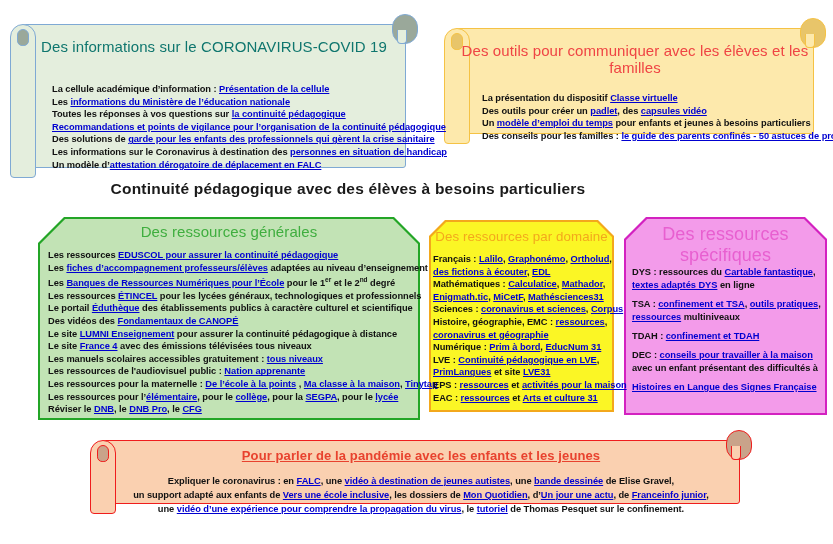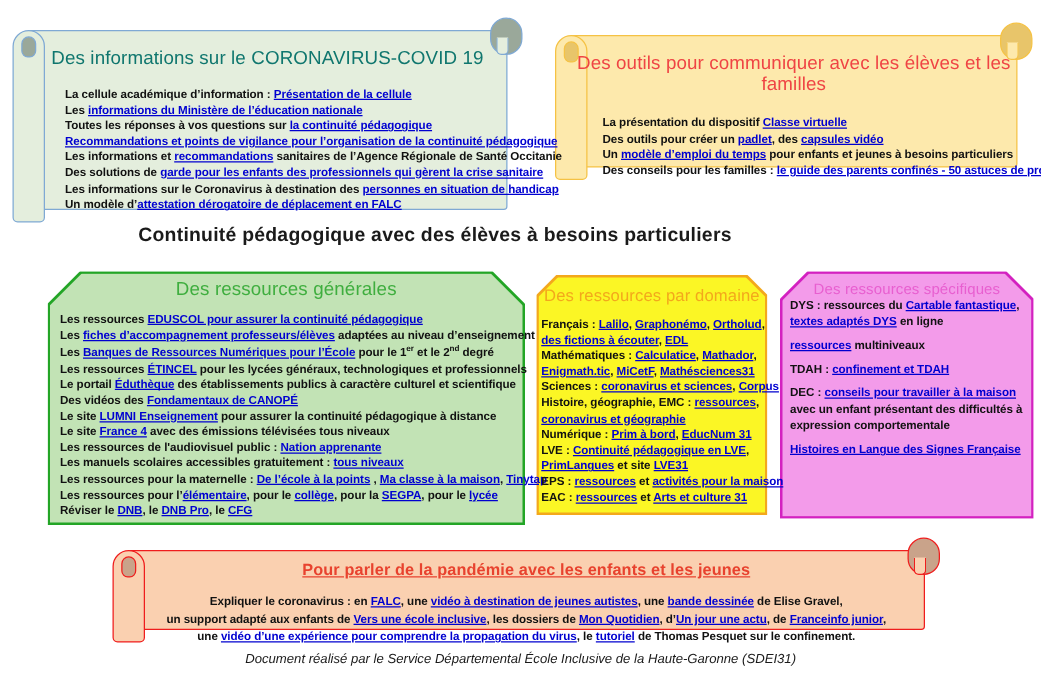--- a/index.html
+++ b/index.html
@@ -122,26 +122,25 @@
 <body>
 
 <div class="stage">
 
   <div class="scroll" style="left:8px;top:12px;width:412px;height:168px;--bg:#e4eedd;--bd:#7fa9d4;--roll:#9aa89a;">
     <div class="body"></div>
     <div class="rollL"></div>
     <div class="rollR"></div>
     <div class="inner">
       <div class="boxtitle t-blue" style="margin-top:14px;">Des informations sur le CORONAVIRUS-COVID 19</div>
-      <div class="lines" style="margin-top:14px;padding-left:30px;">
+      <div class="lines" style="margin-top:28px;padding-left:30px;">
           <div><span>La cellule académique d’information : </span><span class="lnk">Présentation de la cellule</span></div>
           <div><span>Les </span><span class="lnk">informations du Ministère de l’éducation nationale</span></div>
           <div><span>Toutes les réponses à vos questions sur </span><span class="lnk">la continuité pédagogique</span></div>
           <div><span class="lnk">Recommandations et points de vigilance pour l’organisation de la continuité pédagogique</span></div>
-          <div><span>Les informations et </span><span class="lnk">recommandations</span><span> sanitaires de l’Agence Régionale de Santé Occitanie</span></div>
           <div><span>Des solutions de </span><span class="lnk">garde pour les enfants des professionnels qui gèrent la crise sanitaire</span></div>
           <div><span>Les informations sur le Coronavirus à destination des </span><span class="lnk">personnes en situation de handicap</span></div>
           <div><span>Un modèle d’</span><span class="lnk">attestation dérogatoire de déplacement en FALC</span></div>
         </div>
     </div>
   </div>
 
   <div class="scroll" style="left:442px;top:16px;width:386px;height:130px;--bg:#fde9ac;--bd:#f5c244;--roll:#e8c56a;">
     <div class="body"></div>
     <div class="rollL"></div>
@@ -166,22 +165,22 @@
       <div class="boxtitle t-green" style="margin-top:6px;">Des ressources générales</div>
       <div class="lines" style="margin-top:9px;padding-left:10px;">
           <div><span>Les ressources </span><span class="lnk">EDUSCOL pour assurer la continuité pédagogique</span></div>
           <div><span>Les </span><span class="lnk">fiches d’accompagnement professeurs/élèves</span><span> adaptées au niveau d’enseignement</span></div>
           <div><span>Les </span><span class="lnk">Banques de Ressources Numériques pour l’École</span><span> pour le 1<sup>er</sup> et le 2<sup>nd</sup> degré</span></div>
           <div><span>Les ressources </span><span class="lnk">ÉTINCEL</span><span> pour les lycées généraux, technologiques et professionnels</span></div>
           <div><span>Le portail </span><span class="lnk">Éduthèque</span><span> des établissements publics à caractère culturel et scientifique</span></div>
           <div><span>Des vidéos des </span><span class="lnk">Fondamentaux de CANOPÉ</span></div>
           <div><span>Le site </span><span class="lnk">LUMNI Enseignement</span><span>  pour assurer la continuité pédagogique à distance</span></div>
           <div><span>Le site </span><span class="lnk">France 4</span><span> avec des émissions télévisées tous niveaux</span></div>
+          <div><span>Les manuels scolaires accessibles gratuitement : </span><span class="lnk">tous niveaux</span></div>
           <div><span>Les ressources de l'audiovisuel public : </span><span class="lnk">Nation apprenante</span></div>
-          <div><span>Les manuels scolaires accessibles gratuitement : </span><span class="lnk">tous niveaux</span></div>
           <div><span>Les ressources pour la maternelle : </span><span class="lnk">De l’école à la points</span><span> , </span><span class="lnk">Ma classe à la maison</span><span>, </span><span class="lnk">Tinytap</span></div>
           <div><span>Les ressources pour l’</span><span class="lnk">élémentaire</span><span>, pour le </span><span class="lnk">collège</span><span>, pour la </span><span class="lnk">SEGPA</span><span>, pour le </span><span class="lnk">lycée</span></div>
           <div><span>Réviser le </span><span class="lnk">DNB</span><span>,  le </span><span class="lnk">DNB Pro</span><span>, le </span><span class="lnk">CFG</span></div>
         </div>
     </div>
   </div>
 
   <div class="oct" style="left:429px;top:220px;width:185px;height:192px;--bg:#fbf625;--bd:#f3a81c;--c:16px;">
     <div class="shapeborder"></div>
     <div class="shapefill"></div>
@@ -201,47 +200,46 @@
           <div><span>EPS : </span><span class="lnk">ressources</span><span> et </span><span class="lnk">activités pour la maison</span></div>
           <div><span>EAC : </span><span class="lnk">ressources</span><span> et </span><span class="lnk">Arts et culture 31</span></div>
         </div>
     </div>
   </div>
 
   <div class="oct" style="left:624px;top:217px;width:203px;height:198px;--bg:#f39bea;--bd:#d321c0;--c:22px;">
     <div class="shapeborder"></div>
     <div class="shapefill"></div>
     <div class="inner">
-      <div class="boxtitle t-pinkt" style="margin-top:7px;font-size:12px;">Des ressources spécifiques</div>
+      <div class="boxtitle t-pinkt" style="margin-top:7px;font-size:18px;">Des ressources spécifiques</div>
       <div class="lines" style="padding-left:8px;line-height:13px;">
           <div><span>DYS : ressources du </span><span class="lnk">Cartable fantastique</span><span>,</span></div>
           <div><span class="lnk">textes adaptés DYS</span><span> en ligne</span></div>
           <div style="height: 6px;">&nbsp;</div>
+          <div><span>TSA : </span><span class="lnk">confinement et TSA</span><span>, </span><span class="lnk">outils pratiques</span><span>,</span></div>
           <div><span class="lnk">ressources</span><span> multiniveaux</span></div>
           <div style="height: 6px;">&nbsp;</div>
           <div><span>TDAH : </span><span class="lnk">confinement et TDAH</span></div>
           <div style="height: 6px;">&nbsp;</div>
           <div><span>DEC : </span><span class="lnk">conseils pour travailler à la maison</span></div>
           <div><span>avec un enfant présentant des difficultés à</span></div>
-          <div><span>expression comportementale</span></div>
           <div style="height: 6px;">&nbsp;</div>
           <div><span class="lnk">Histoires en Langue des Signes Française</span></div>
         </div>
     </div>
   </div>
 
   <div class="scroll" style="left:88px;top:428px;width:666px;height:88px;--bg:#fad0b0;--bd:#ef1d1d;--roll:#c9a38a;">
     <div class="body"></div>
     <div class="rollL"></div>
     <div class="rollR"></div>
     <div class="inner">
       <div class="boxtitle t-red" style="margin-top:8px;font-size:13px;font-weight:bold;text-decoration:underline;">Pour parler de la pandémie avec les enfants et les jeunes</div>
       <div class="lines center" style="margin-top:11px;line-height:14px;">
           <div><span>Expliquer le coronavirus : en </span><span class="lnk">FALC</span><span>,  une </span><span class="lnk">vidéo à destination de jeunes autistes</span><span>, une </span><span class="lnk">bande dessinée</span><span> de Elise Gravel,</span></div>
           <div><span>un support adapté aux enfants de </span><span class="lnk">Vers une école inclusive</span><span>, les dossiers de </span><span class="lnk">Mon Quotidien</span><span>, d’</span><span class="lnk">Un jour une actu</span><span>, de </span><span class="lnk">Franceinfo junior</span><span>,</span></div>
           <div><span>une </span><span class="lnk">vidéo d’une expérience pour comprendre la propagation du virus</span><span>, le </span><span class="lnk">tutoriel</span><span> de Thomas Pesquet sur le confinement.</span></div>
         </div>
     </div>
   </div>
 
-  <div class="footer">Document réalisé par le Service Départemental École Inclusive de la Haute-Garonne (SDEI31)</div>
 
 </div>
 
 </body></html>

